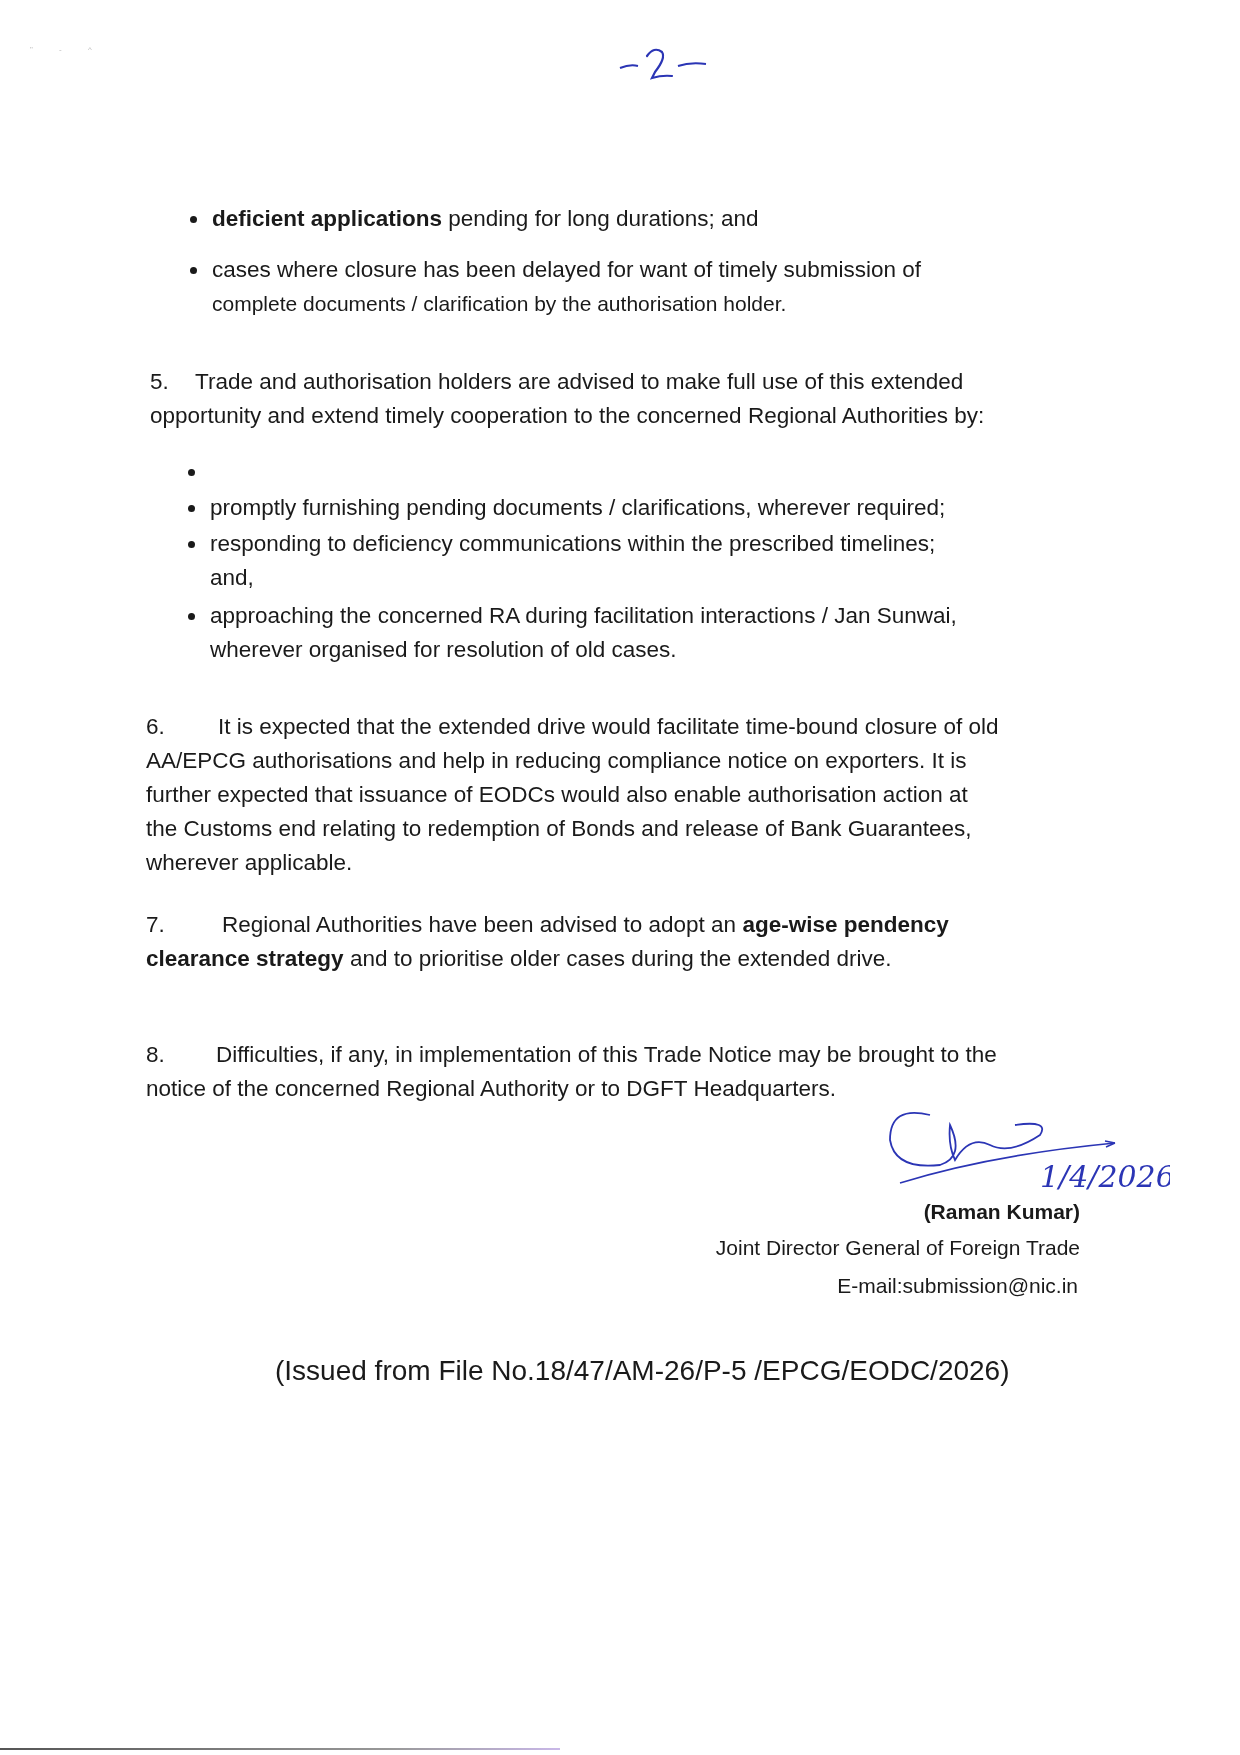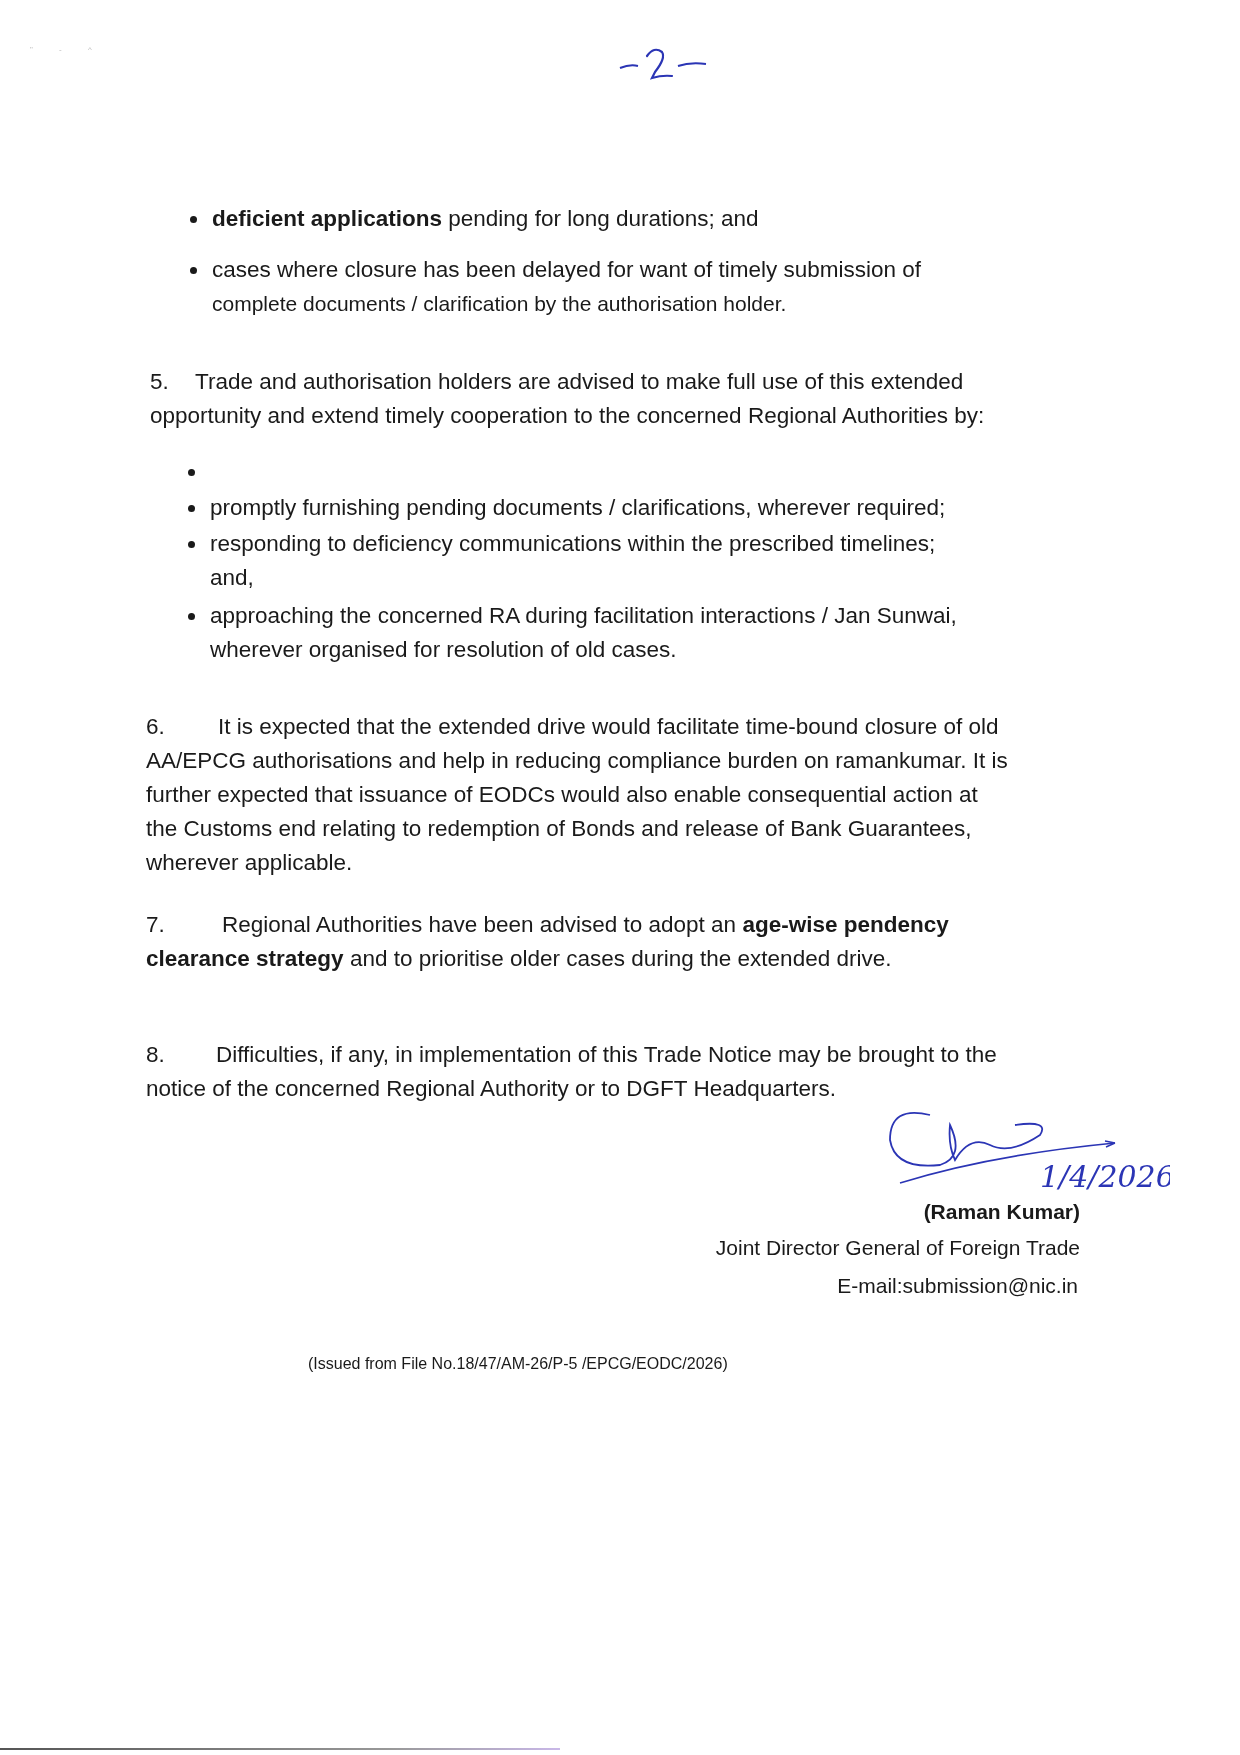--- a/index.html
+++ b/index.html
@@ -19,21 +19,21 @@
   }
   .para { position: absolute; font-size: 22.5px; line-height: 34px; text-align: justify; }
   .para .num { display: inline-block; }
   b { font-weight: bold; }
 
   .sig-wrap { position: absolute; left: 870px; top: 1095px; width: 300px; height: 130px; }
   .sig-wrap svg { width: 100%; height: 100%; }
   .sig-name { position: absolute; right: 160px; top: 1200px; font-size: 21px; font-weight: bold; margin-left: 11px; }
   .sig-title { position: absolute; right: 160px; top: 1236px; font-size: 21px; font-weight: normal; }
   .sig-email { position: absolute; right: 162px; top: 1274px; font-size: 21px; }
-  .file-ref { position: absolute; left: 308px; top: 1355px; font-size: 16px; }
+  .file-ref { position: absolute; left: 275px; top: 1355px; font-size: 28px; }
   .bottom-edge {
     position: absolute; left: 0; top: 1748px; width: 560px; height: 2px;
     background: linear-gradient(to right, #555, #999 70%, #c9b8e8);
   }
 </style>
 </head>
 <body>
 
 <div class="specks">" - ^</div>
 
@@ -74,22 +74,22 @@
   <span>and,</span>
 </div>
 <div class="bullet-row" style="left:210px; top:599px;">
   <span class="dot"></span>
   <span>approaching the concerned RA during facilitation interactions / Jan Sunwai,</span><br>
   <span>wherever organised for resolution of old cases.</span>
 </div>
 
 <div class="para" style="left:146px; top:710px; width:930px;">
   <span class="num" style="width:72px;">6.</span><span>It is expected that the extended drive would facilitate time-bound closure of old</span><br>
-  <span>AA/EPCG authorisations and help in reducing compliance burden on ramankumar. It is</span><br>
-  <span>further expected that issuance of EODCs would also enable consequential action at</span><br>
+  <span>AA/EPCG authorisations and help in reducing compliance notice on exporters. It is</span><br>
+  <span>further expected that issuance of EODCs would also enable authorisation action at</span><br>
   <span>the Customs end relating to redemption of Bonds and release of Bank Guarantees,</span><br>
   <span>wherever applicable.</span>
 </div>
 
 <div class="para" style="left:146px; top:908px; width:930px;">
   <span class="num" style="width:76px;">7.</span><span>Regional Authorities have been advised to adopt an </span><b>age-wise pendency</b><br>
   <b>clearance strategy</b><span> and to prioritise older cases during the extended drive.</span>
 </div>
 
 <div class="para" style="left:146px; top:998px; width:930px;margin-top:40px;">

